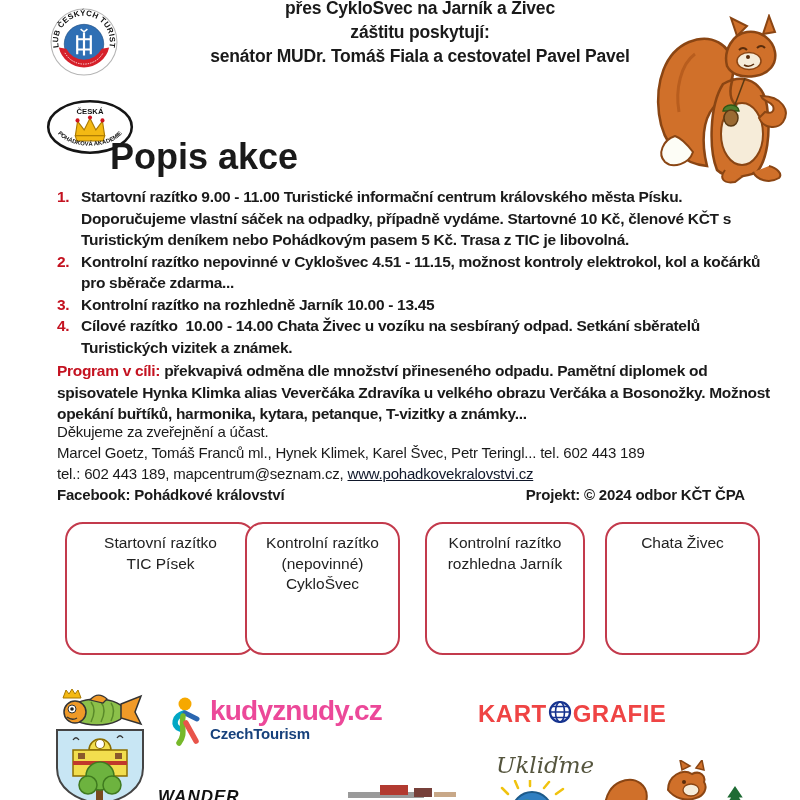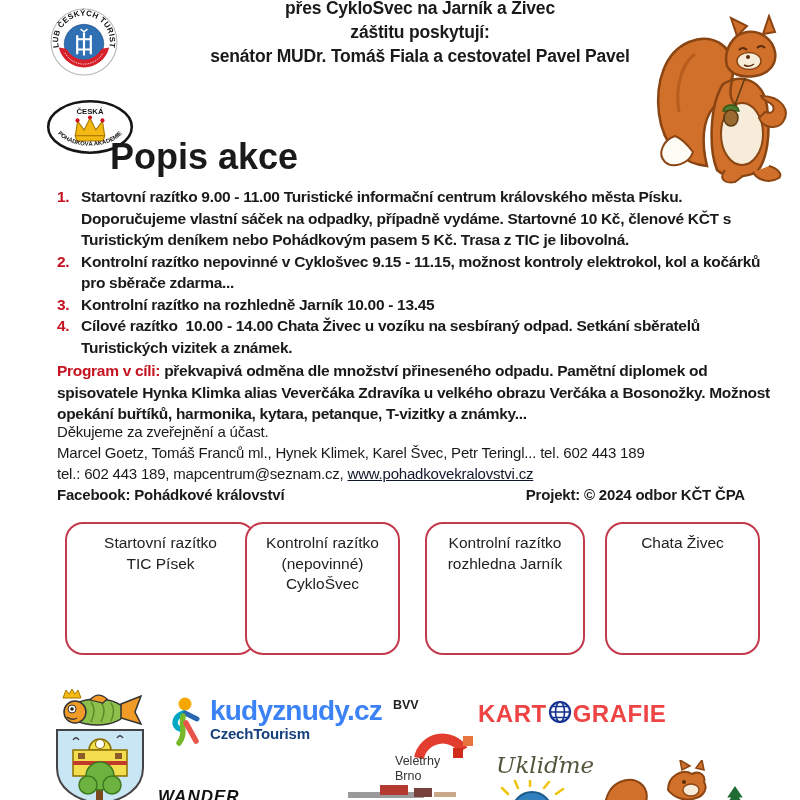--- a/index.html
+++ b/index.html
@@ -32,21 +32,21 @@
   
   .stamp-box{position:absolute;top:522px;height:133px;border:2px solid #c33a4c;border-radius:18px;
              background:#fff;text-align:center;font-size:15.5px;line-height:20.5px;
              padding-top:9px;box-sizing:border-box;white-space:pre-line;color:#222;}
   .b1{left:65px;width:191px;} .b2{left:245px;width:155px;}
   .b3{left:425px;width:160px;} .b4{left:605px;width:155px;}
 
   
   .kudy{left:162px;top:696px;display:flex;align-items:flex-start;}
   .kudy .txt{margin-left:6px;}
-  .kudy .t1{font-size:28px;font-weight:bold;color:#3b82f6;letter-spacing:-0.8px;line-height:30px;}
+  .kudy .t1{font-size:28px;font-weight:bold;color:#ec4899;letter-spacing:-0.8px;line-height:30px;}
   .kudy .t2{font-size:15px;font-weight:bold;color:#16417c;letter-spacing:-0.2px;line-height:16px;}
   .bvv{left:393px;top:698px;width:95px;height:100px;}
   .bvv .abbr{position:absolute;left:0;top:0;font-size:12.5px;font-weight:bold;color:#222;}
   .bvv .cap{position:absolute;left:2px;top:56px;font-size:12.5px;line-height:15px;color:#333;white-space:pre-line;}
   .bvv svg{position:absolute;left:16px;top:4px;}
   .karto{left:478px;top:700px;display:flex;align-items:flex-start;font-size:24px;font-weight:bold;
          color:#ef4444;letter-spacing:0.5px;}
   .karto svg{margin:0 1px;}
   .wander{left:158px;top:787px;font-size:17px;font-weight:bold;font-style:italic;
           letter-spacing:1px;color:#111;}
@@ -120,21 +120,21 @@
     </svg>
   </div>
 
   <div class="abs desc">
     <div class="ditem">
       <span class="dnum">1.</span>
       <span class="dtext">Startovní razítko 9.00 - 11.00 Turistické informační centrum královského města Písku. Doporučujeme vlastní sáček na odpadky, případně vydáme. Startovné 10 Kč, členové KČT s Turistickým deníkem nebo Pohádkovým pasem 5 Kč. Trasa z TIC je libovolná.</span>
     </div>
     <div class="ditem">
       <span class="dnum">2.</span>
-      <span class="dtext">Kontrolní razítko nepovinné v Cyklošvec 9.15 - 11.15, možnost kontroly elektrokol, kol a kočárků pro sběrače zdarma...</span>
+      <span class="dtext">Kontrolní razítko nepovinné v Cyklošvec 4.51 - 11.15, možnost kontroly elektrokol, kol a kočárků pro sběrače zdarma...</span>
     </div>
     <div class="ditem">
       <span class="dnum">3.</span>
       <span class="dtext">Kontrolní razítko na rozhledně Jarník 10.00 - 13.45</span>
     </div>
     <div class="ditem">
       <span class="dnum">4.</span>
       <span class="dtext">Cílové razítko  10.00 - 14.00 Chata Živec u vozíku na sesbíraný odpad. Setkání sběratelů Turistických vizitek a známek.</span>
     </div>
     <div class="program">
@@ -194,30 +194,20 @@
       <path d="M22,17 L34,23" stroke="#2a66b0" stroke-width="5" stroke-linecap="round"></path>
       <path d="M20,20 C18,32 23,38 16,47" stroke="#76b82a" stroke-width="5.5" fill="none" stroke-linecap="round"></path>
       <path d="M23,27 L33,45" stroke="#e8544a" stroke-width="5.5" stroke-linecap="round"></path>
     </svg>
     <div class="txt">
       <div class="t1">kudyznudy.cz</div>
       <div class="t2">CzechTourism</div>
     </div>
   </div>
 
-  <div class="abs bvv">
-    <span class="abbr">BVV</span>
-    <svg width="70" height="60" viewBox="0 0 70 60">
-      <path d="M10,56 A24,24 0 0 1 54,48" stroke="#e23d2e" stroke-width="10" fill="none"></path>
-      <rect x="54" y="34" width="10" height="10" fill="#e8743d"></rect>
-      <rect x="44" y="46" width="10" height="10" fill="#cf2a1b"></rect>
-    </svg>
-    <span class="cap">Veletrhy
-Brno</span>
-  </div>
 
   <div class="abs karto">
     <span>KART</span>
     <svg width="24" height="24" viewBox="0 0 24 24">
       <circle cx="12" cy="12" r="10" fill="#fff" stroke="#16338f" stroke-width="2.2"></circle>
       <ellipse cx="12" cy="12" rx="4.5" ry="10" fill="none" stroke="#16338f" stroke-width="1.6"></ellipse>
       <path d="M2,12 H22 M4,6.5 H20 M4,17.5 H20" stroke="#16338f" stroke-width="1.6" fill="none"></path>
     </svg>
     <span>GRAFIE</span>
   </div>

